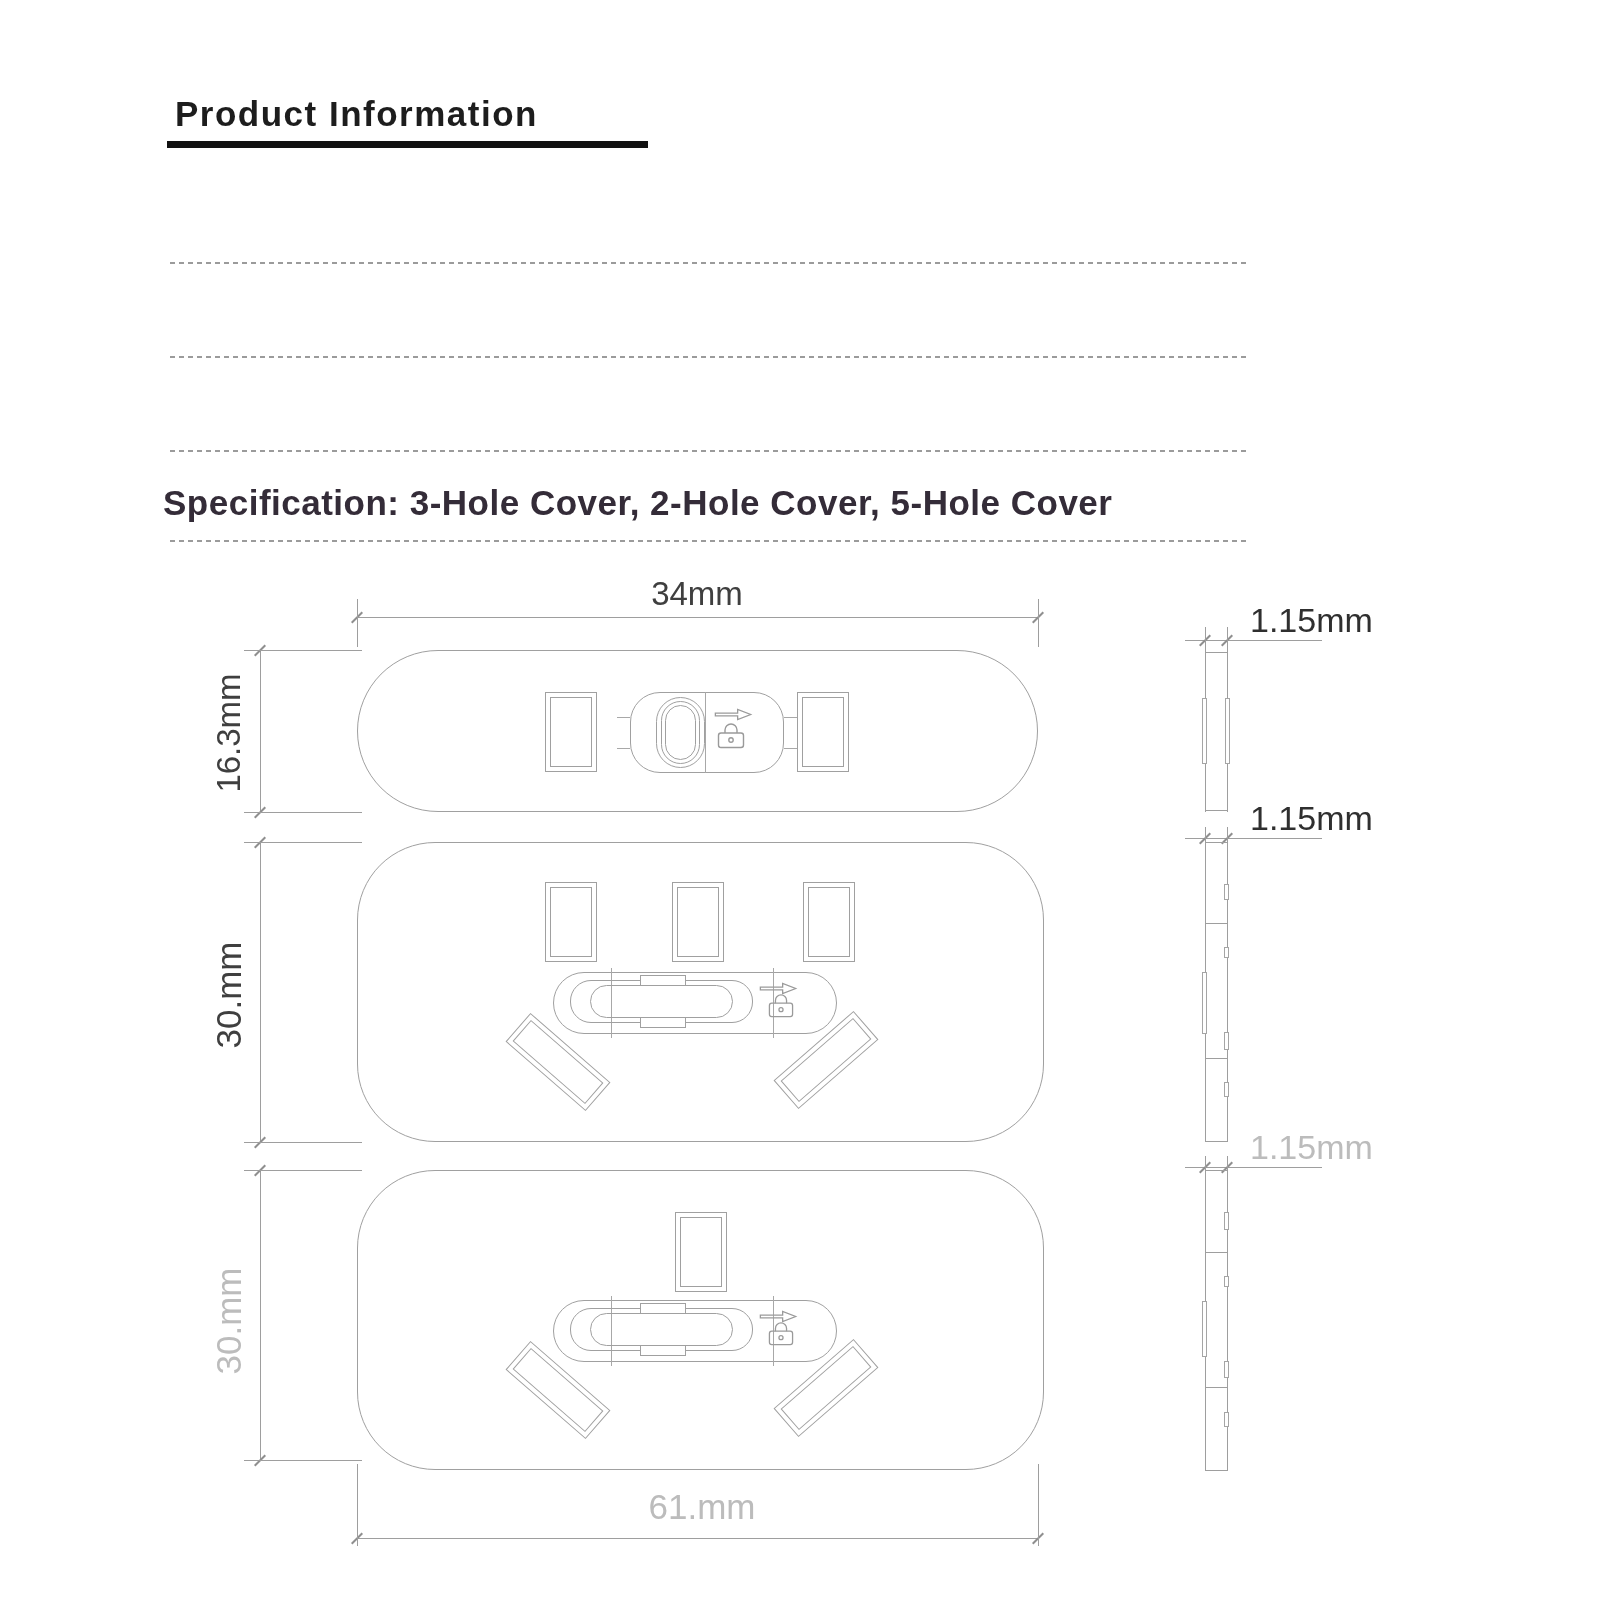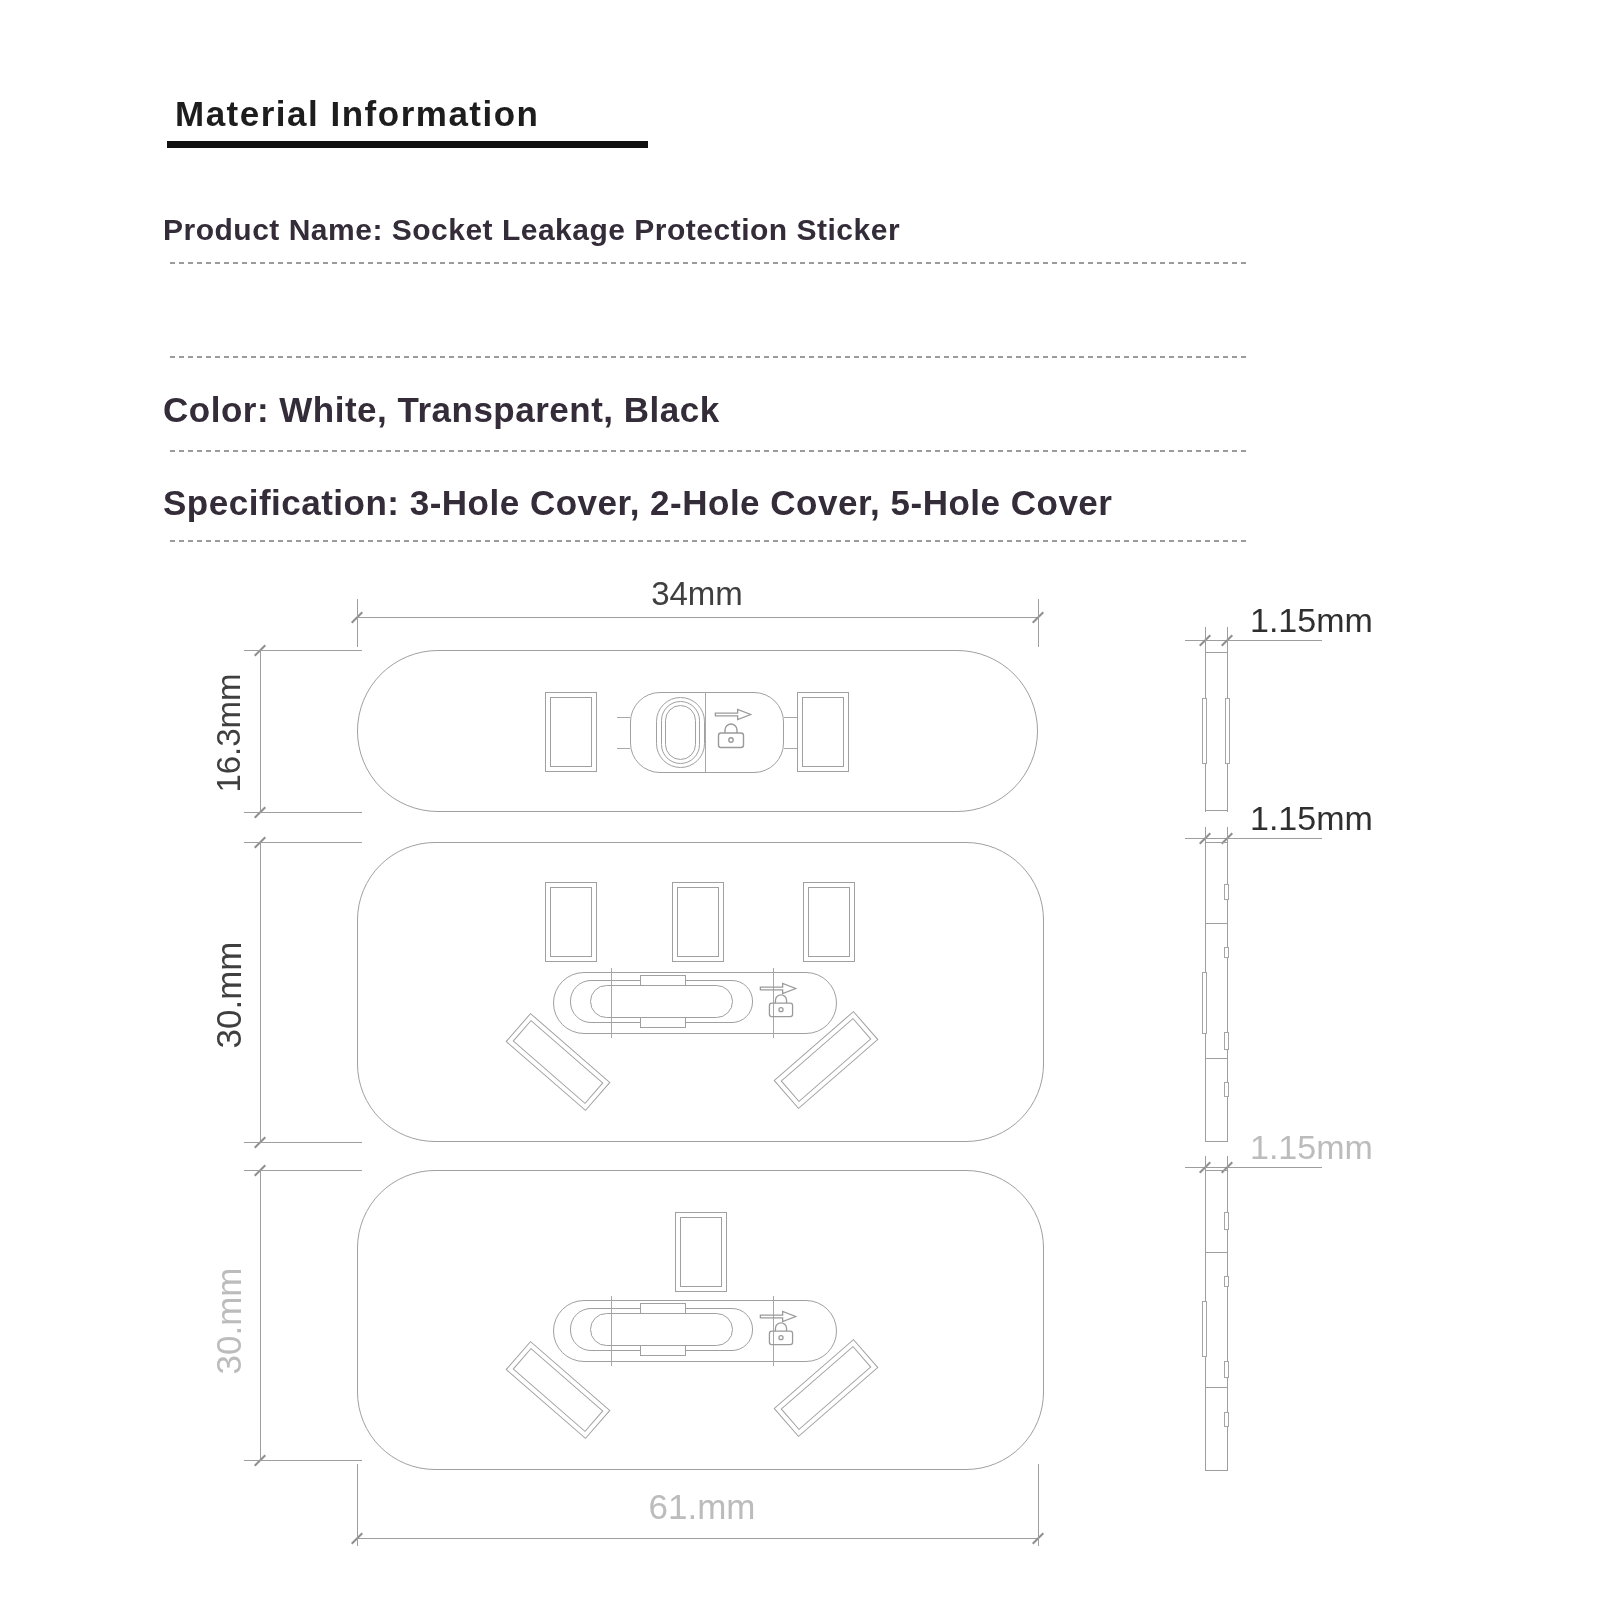--- a/index.html
+++ b/index.html
@@ -51,27 +51,25 @@
   svg{position:absolute;overflow:visible;}
   svg path,svg rect,svg circle{fill:none;stroke:#9a9a9a;stroke-width:1.4;}
   
   .pv-bump{position:absolute;width:5px;background:#ffffff;border:1px solid #a5a5a5;box-sizing:border-box;}
 </style>
 </head>
 <body>
 
 <div id="page">
 
-  <div class="title">Material Information</div>
+  <div class="title">Product Information</div>
   <div class="title-bar"></div>
 
-  <div class="spec sm" style="top:213px">Product Name: Socket Leakage Protection Sticker</div>
   <div class="dashsep" style="top:262px"></div>
   <div class="dashsep" style="top:356px"></div>
-  <div class="spec lg" style="top:390px">Color: White, Transparent, Black</div>
   <div class="dashsep" style="top:450px"></div>
   <div class="spec lg" style="top:483px">Specification: 3-Hole Cover, 2-Hole Cover, 5-Hole Cover</div>
   <div class="dashsep" style="top:540px"></div>
 
   <div>
 
     <div class="dim-label" style="left:617px;top:575px;width:160px">34mm</div>
     <div class="hline" style="left:357px;top:617px;width:681px"></div>
     <div class="tick" style="left:357px;top:617px"></div>
     <div class="tick" style="left:1038px;top:617px"></div>

